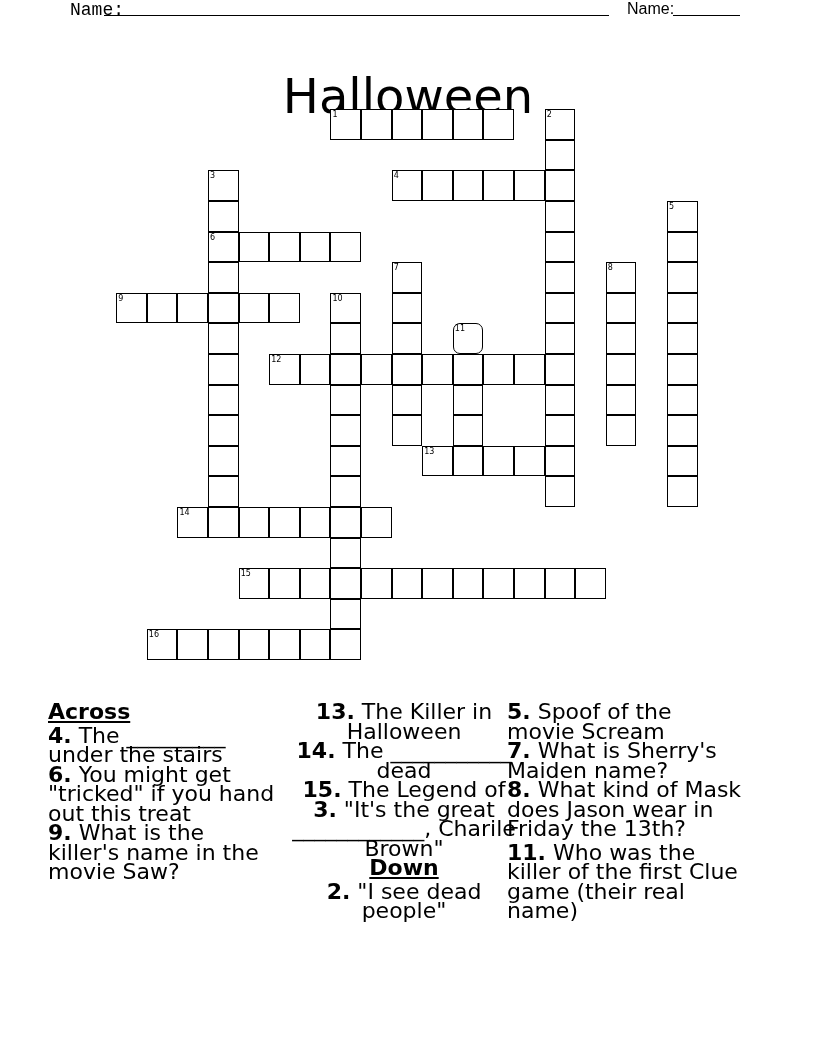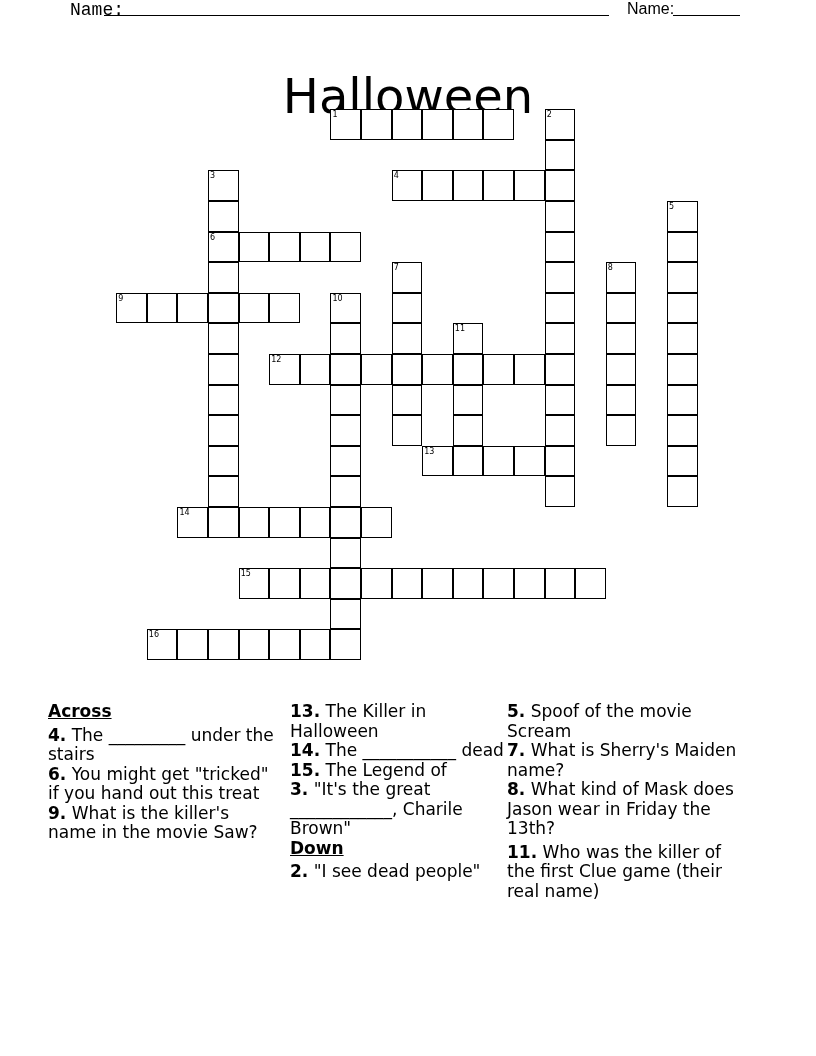--- a/index.html
+++ b/index.html
@@ -5,23 +5,23 @@
   html, body { margin: 0; padding: 0; background: #ffffff; }
   body { width: 816px; height: 1056px; position: relative; overflow: hidden; font-family: "DejaVu Sans", sans-serif; color: #000; }
   .name-label { position: absolute; top: 0; left: 48px; font-family: Liberation Mono, monospace; font-size: 18px; margin-left: 22px; }
   .name-line { position: absolute; top: 15px; left: 104px; width: 505px; border-bottom: 1px solid #000; height: 0; }
   .date-label { position: absolute; top: 0; left: 627px; font-family: "Liberation Sans", sans-serif; font-size: 16px; }
   .date-line { position: absolute; top: 15px; left: 673px; width: 67px; border-bottom: 1px solid #000; height: 0; }
   .title { position: absolute; top: 34px; left: 0; width: 816px; text-align: center; font-size: 48px; line-height: 60px; font-family: "DejaVu Sans", sans-serif; font-weight: normal; letter-spacing: 0px; }
   .grid { position: absolute; left: 0; top: 0; width: 816px; height: 700px; }
   .cell { position: absolute; width: 30.6px; height: 30.6px; box-sizing: border-box; border: 1.5px solid #000; background: #fff; margin-left: -0.75px; margin-top: -0.75px; }
   .cell-num { position: absolute; top: 0px; left: 1px; font-size: 8px; line-height: 9px; font-family: "DejaVu Sans", sans-serif; color: #000; }
-  .clues { position: absolute; top: 702px; font-family: "DejaVu Sans", sans-serif; font-size: 17px; line-height: 19.5px; }
+  .clues { position: absolute; top: 702px; font-family: "DejaVu Sans", sans-serif; font-size: 22px; line-height: 19.5px; }
   .col1 { left: 48px; width: 228px; }
-  .col2 { left: 290px; width: 228px; }
+  .col2 { left: 290px; width: 228px; text-align: center; }
   .col3 { left: 507px; width: 235px; }
   .section-head { font-weight: bold; text-decoration: underline; margin: 0; }
   .clue { margin: 0; }
   .clue-num { font-weight: bold; }
   .gap { height: 4px; }
 </style>
 </head>
 <body>
 
 <div class="name-label">Name:</div>
@@ -124,21 +124,21 @@
     <div class="cell" style="left: 331.2px; top: 354.8px;"></div>
     <div class="cell" style="left: 331.2px; top: 385.4px;"></div>
     <div class="cell" style="left: 331.2px; top: 416px;"></div>
     <div class="cell" style="left: 331.2px; top: 446.6px;"></div>
     <div class="cell" style="left: 331.2px; top: 477.2px;"></div>
     <div class="cell" style="left: 331.2px; top: 507.8px;"></div>
     <div class="cell" style="left: 331.2px; top: 538.4px;"></div>
     <div class="cell" style="left: 331.2px; top: 569px;"></div>
     <div class="cell" style="left: 331.2px; top: 599.6px;"></div>
     <div class="cell" style="left: 331.2px; top: 630.2px;"></div>
-    <div class="cell" style="left: 453.6px; top: 324.2px;">
+    <div class="cell" style="left: 453.6px; top: 324.2px; border-radius: 7px;">
       <span class="cell-num">11</span>
     </div>
     <div class="cell" style="left: 453.6px; top: 354.8px;"></div>
     <div class="cell" style="left: 453.6px; top: 385.4px;"></div>
     <div class="cell" style="left: 453.6px; top: 416px;"></div>
     <div class="cell" style="left: 453.6px; top: 446.6px;"></div>
     <div class="cell" style="left: 270px; top: 354.8px;">
       <span class="cell-num">12</span>
     </div>
     <div class="cell" style="left: 300.6px; top: 354.8px;"></div>

